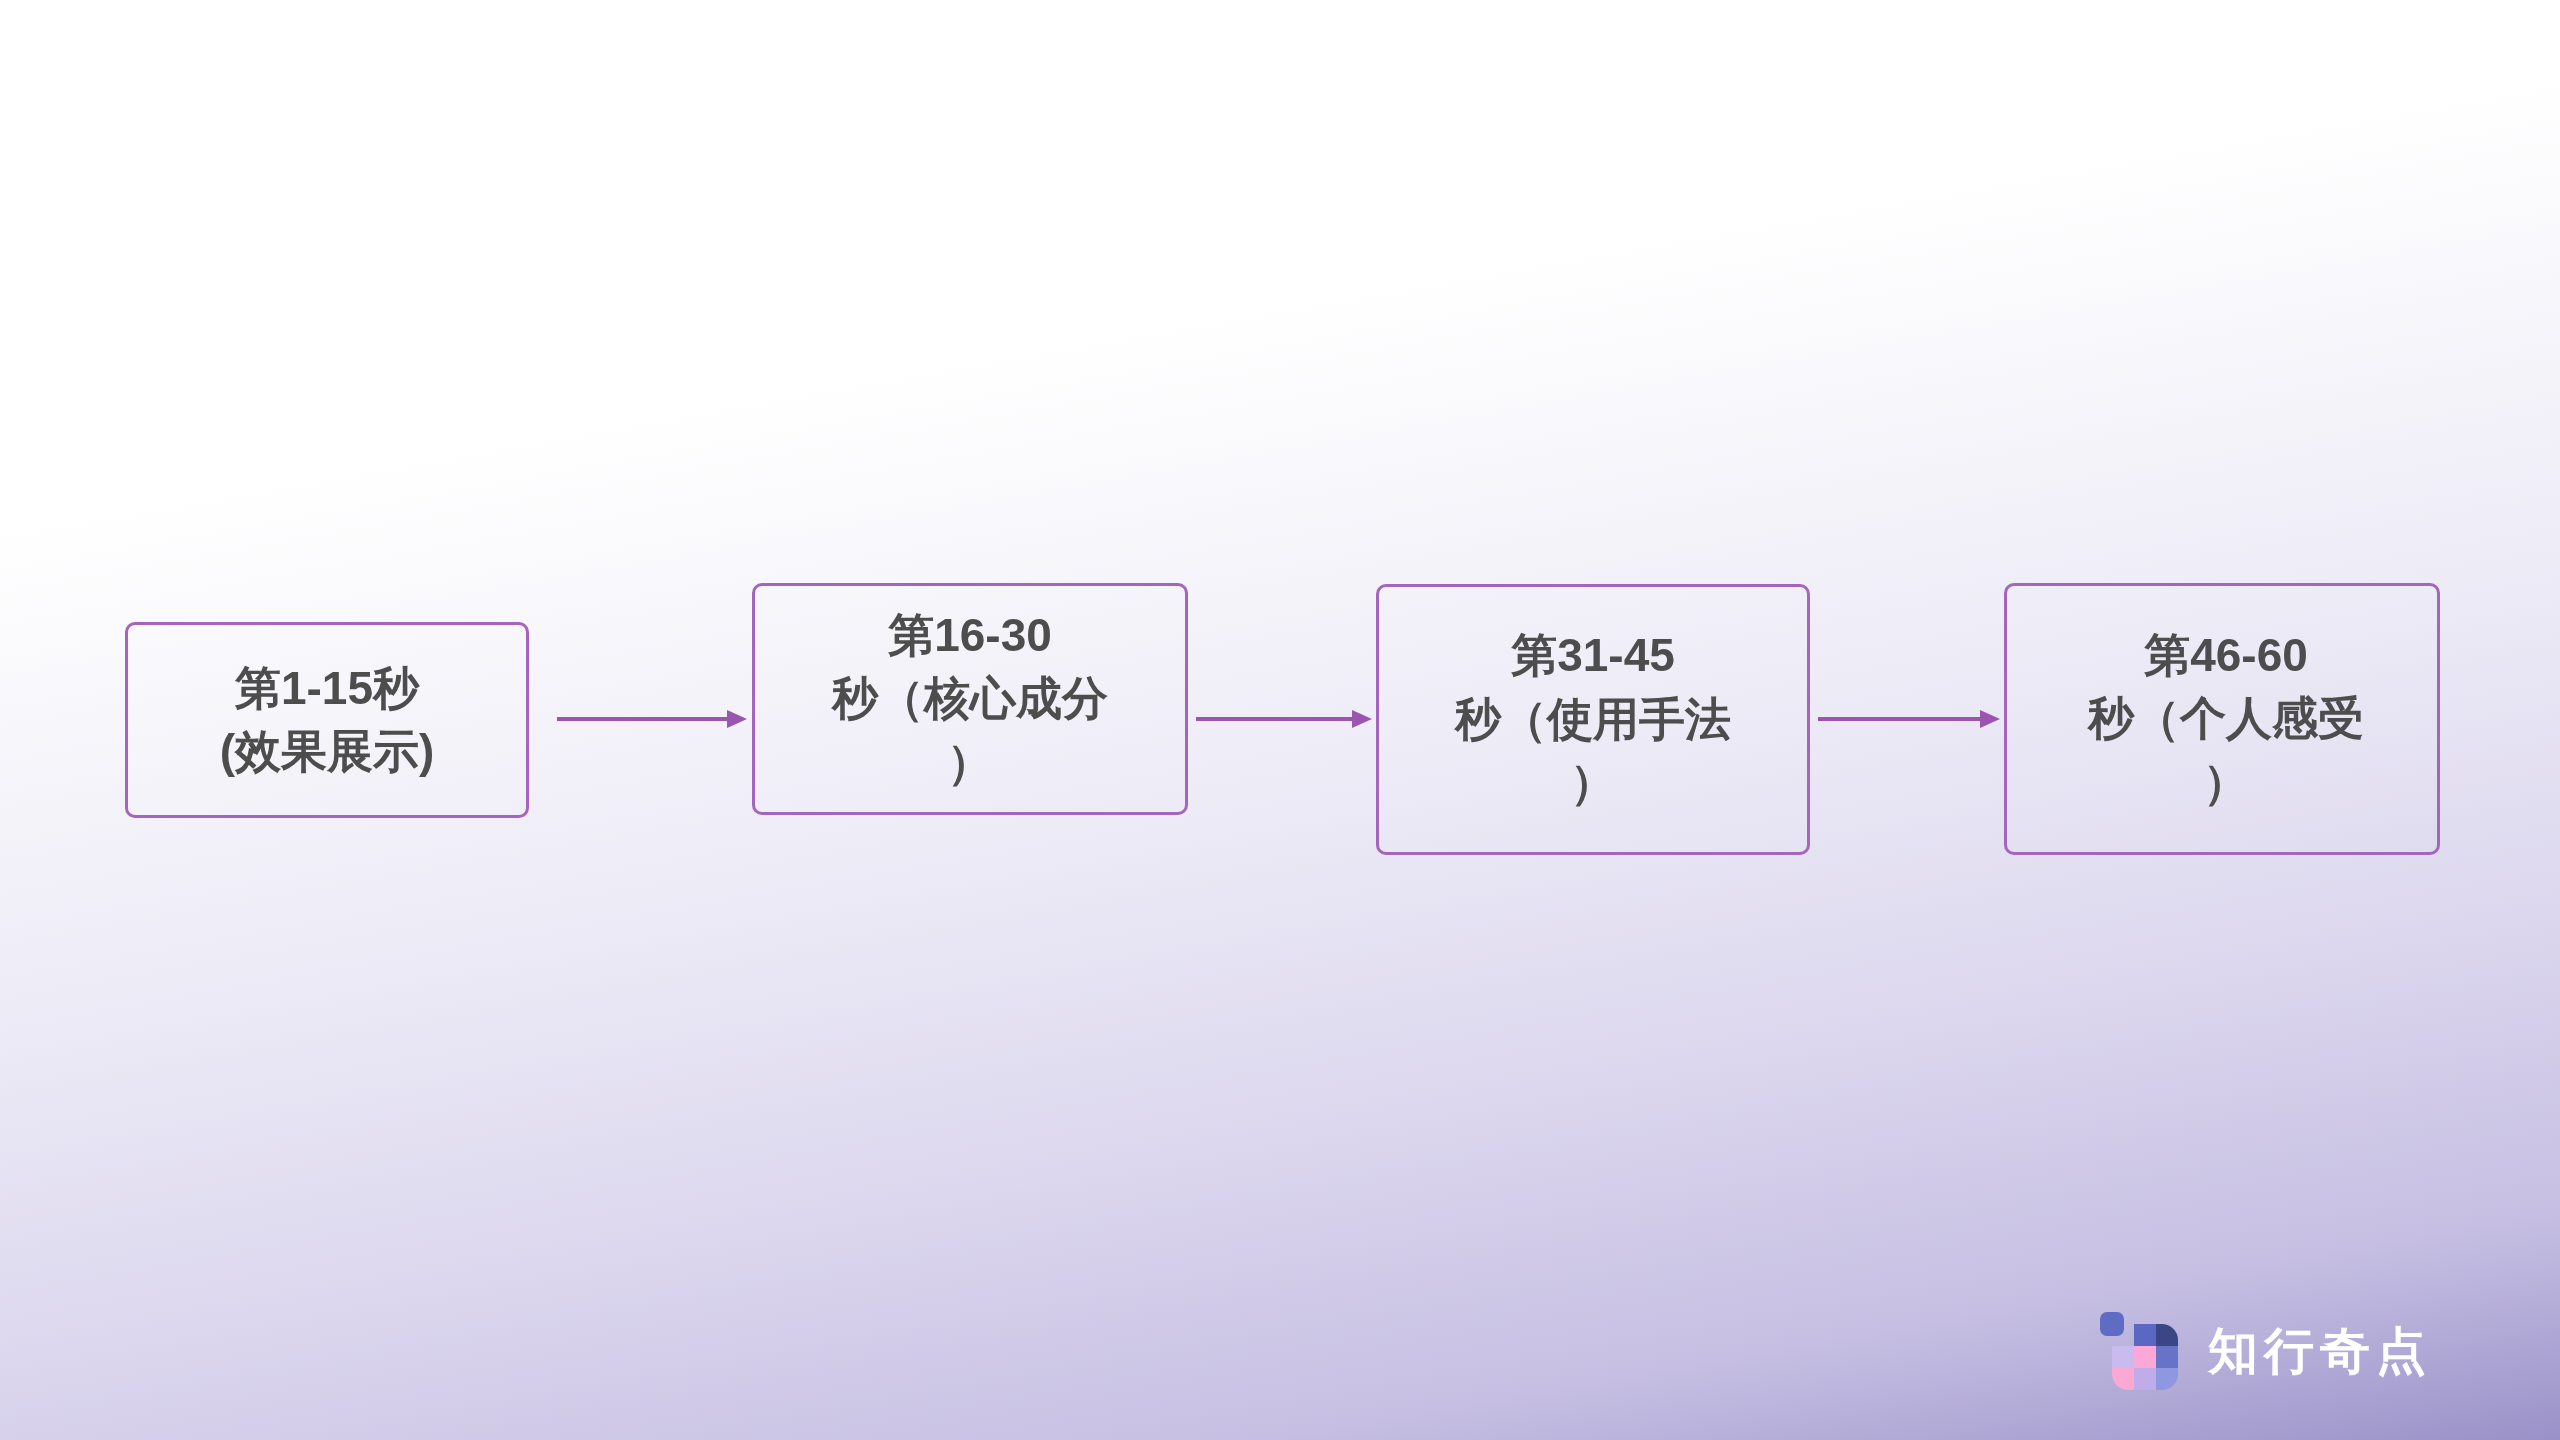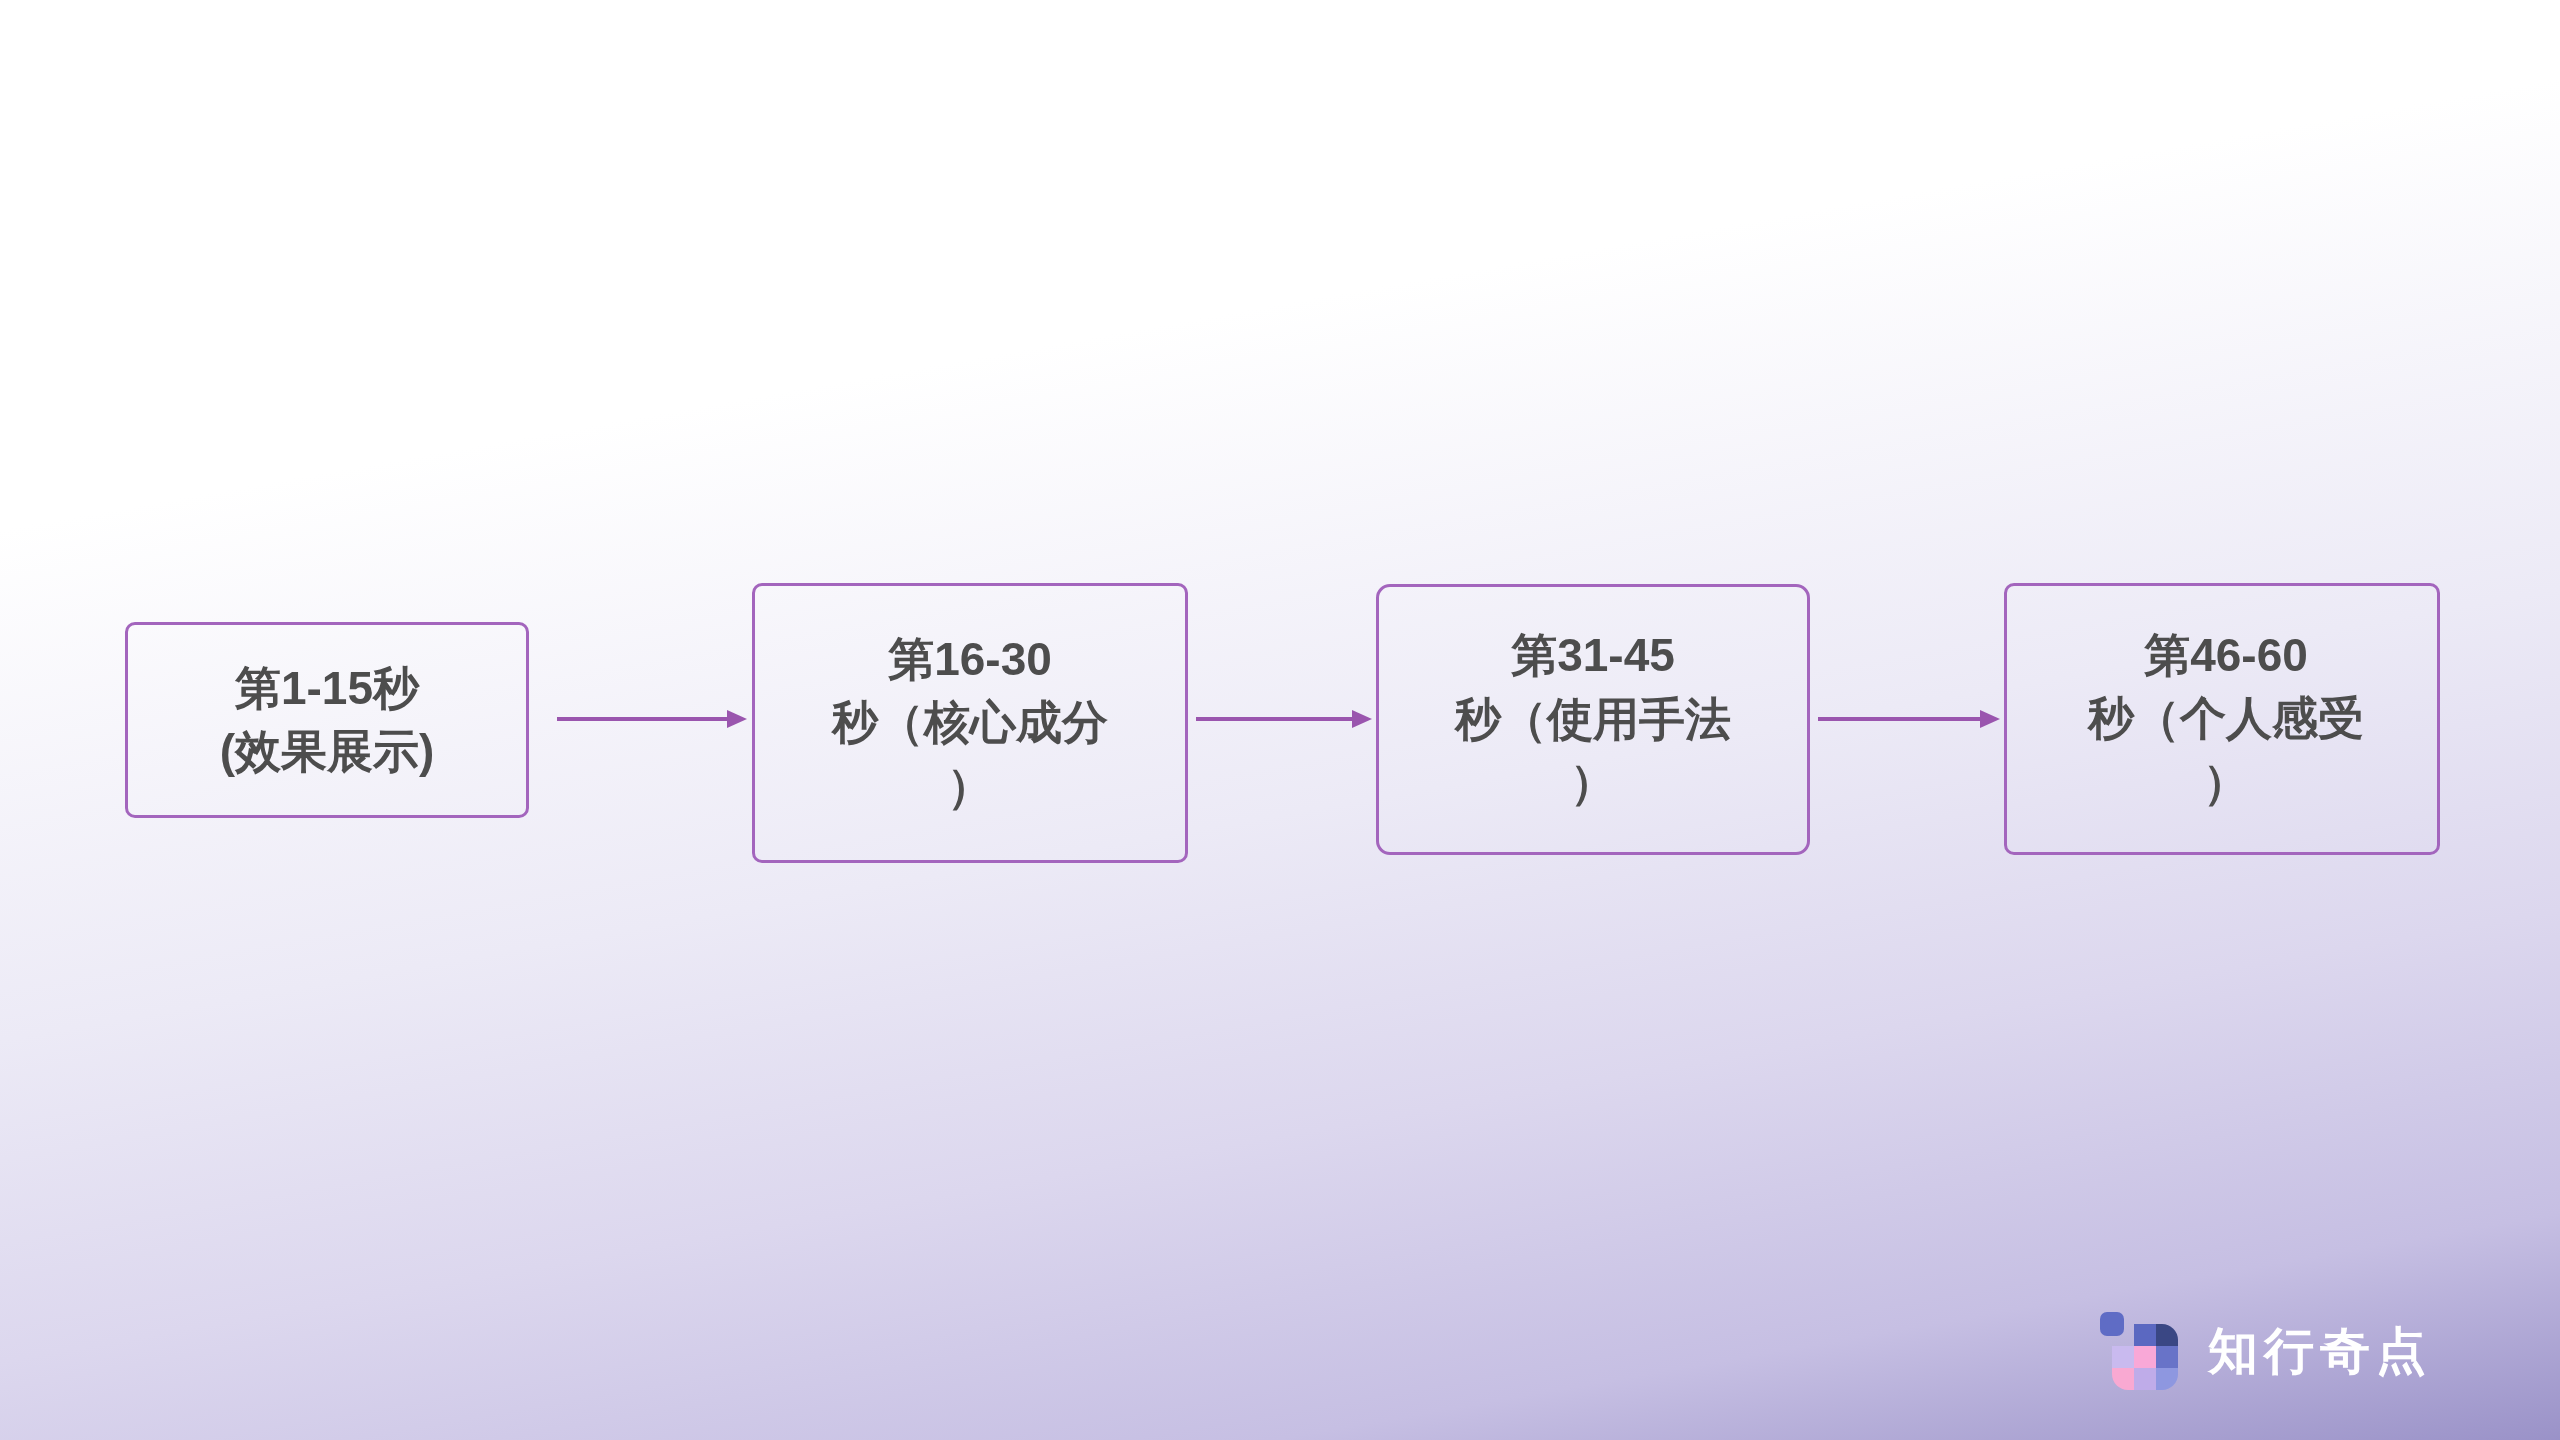--- a/index.html
+++ b/index.html
@@ -20,21 +20,21 @@
     position: absolute; box-sizing: border-box;
     border: 3px solid; border-radius: 10px;
     display: flex; align-items: center; justify-content: center;
     text-align: center;
   }
   .box-text {
     white-space: pre-line;
     font-size: 46px; font-weight: 700; line-height: 1.38;
   }
   .box1 { left: 125px;  top: 622px; width: 404px; height: 196px; }
-  .box2 { left: 752px;  top: 583px; width: 436px; height: 280px; }
+  .box2 { left: 752px;  top: 583px; width: 436px; height: 232px; }
   .box3 { left: 1376px; top: 584px; width: 434px; height: 271px; }
   .box4 { left: 2004px; top: 583px; width: 436px; height: 272px; }
 
   
   .arrow {
     position: absolute; top: 709px; height: 20px;
     display: flex; align-items: center;
   }
   .arrow-line { flex: 1; height: 4px; }
   .arrow-head {
@@ -89,21 +89,21 @@
     <div class="box-text" style="color: rgb(77, 77, 77);">第16-30
 秒（核心成分
 ）</div>
   </div>
 
   <div class="arrow arrow2">
     <div class="arrow-line" style="background-color: rgb(154, 85, 174);"></div>
     <div class="arrow-head" style="border-left-color: rgb(154, 85, 174);"></div>
   </div>
 
-  <div class="box box3" style="border-color: rgb(163, 101, 189); border-radius: 14px;">
+  <div class="box box3" style="border-color: rgb(163, 101, 189);">
     <div class="box-text" style="color: rgb(77, 77, 77);">第31-45
 秒（使用手法
 ）</div>
   </div>
 
   <div class="arrow arrow3">
     <div class="arrow-line" style="background-color: rgb(154, 85, 174);"></div>
     <div class="arrow-head" style="border-left-color: rgb(154, 85, 174);"></div>
   </div>
 

